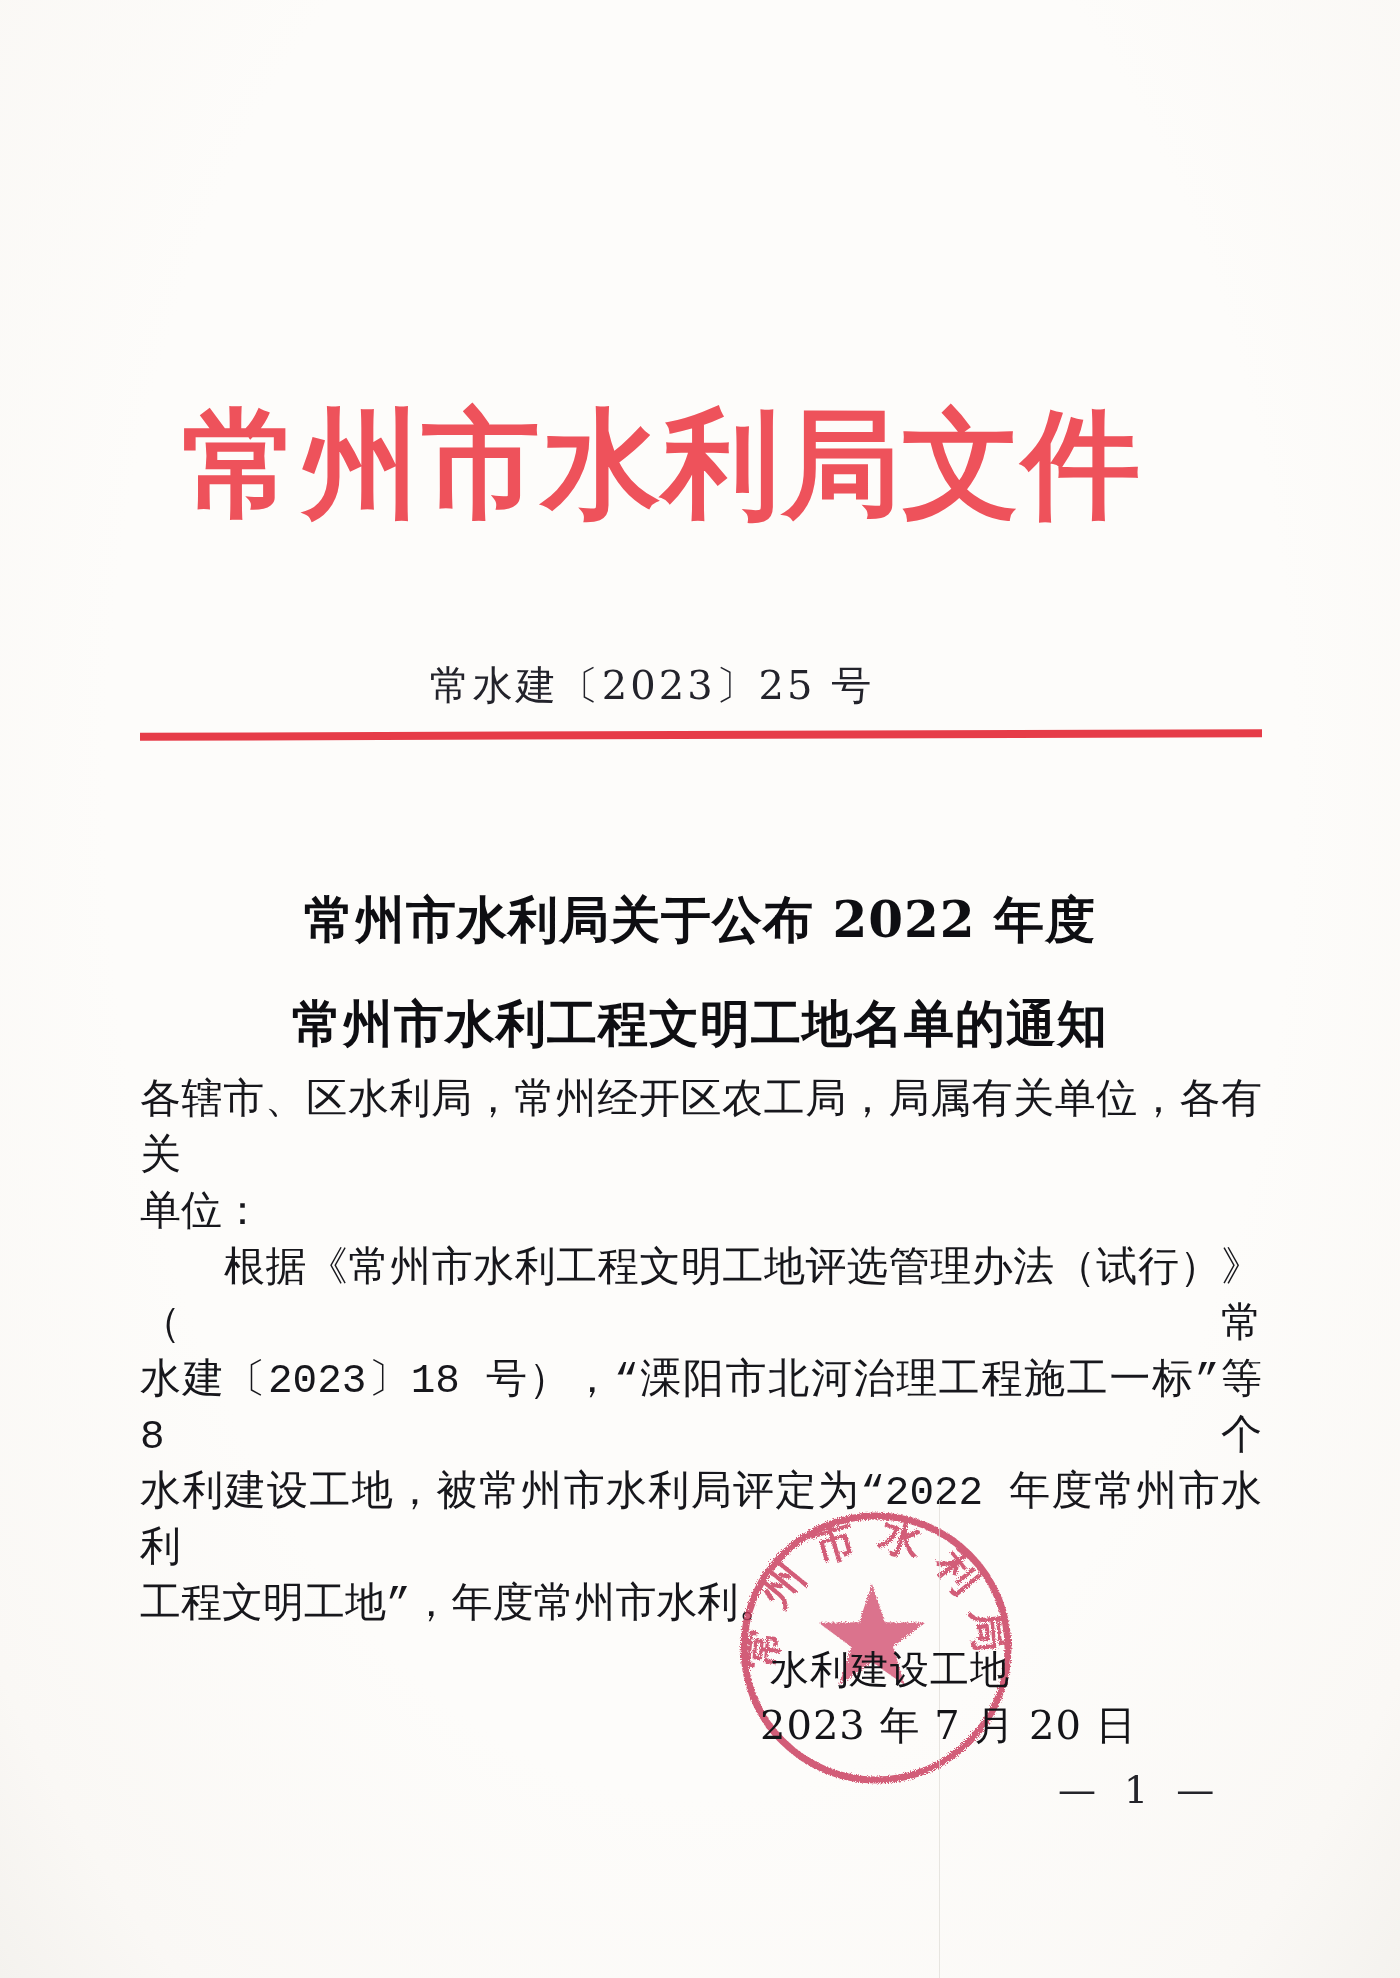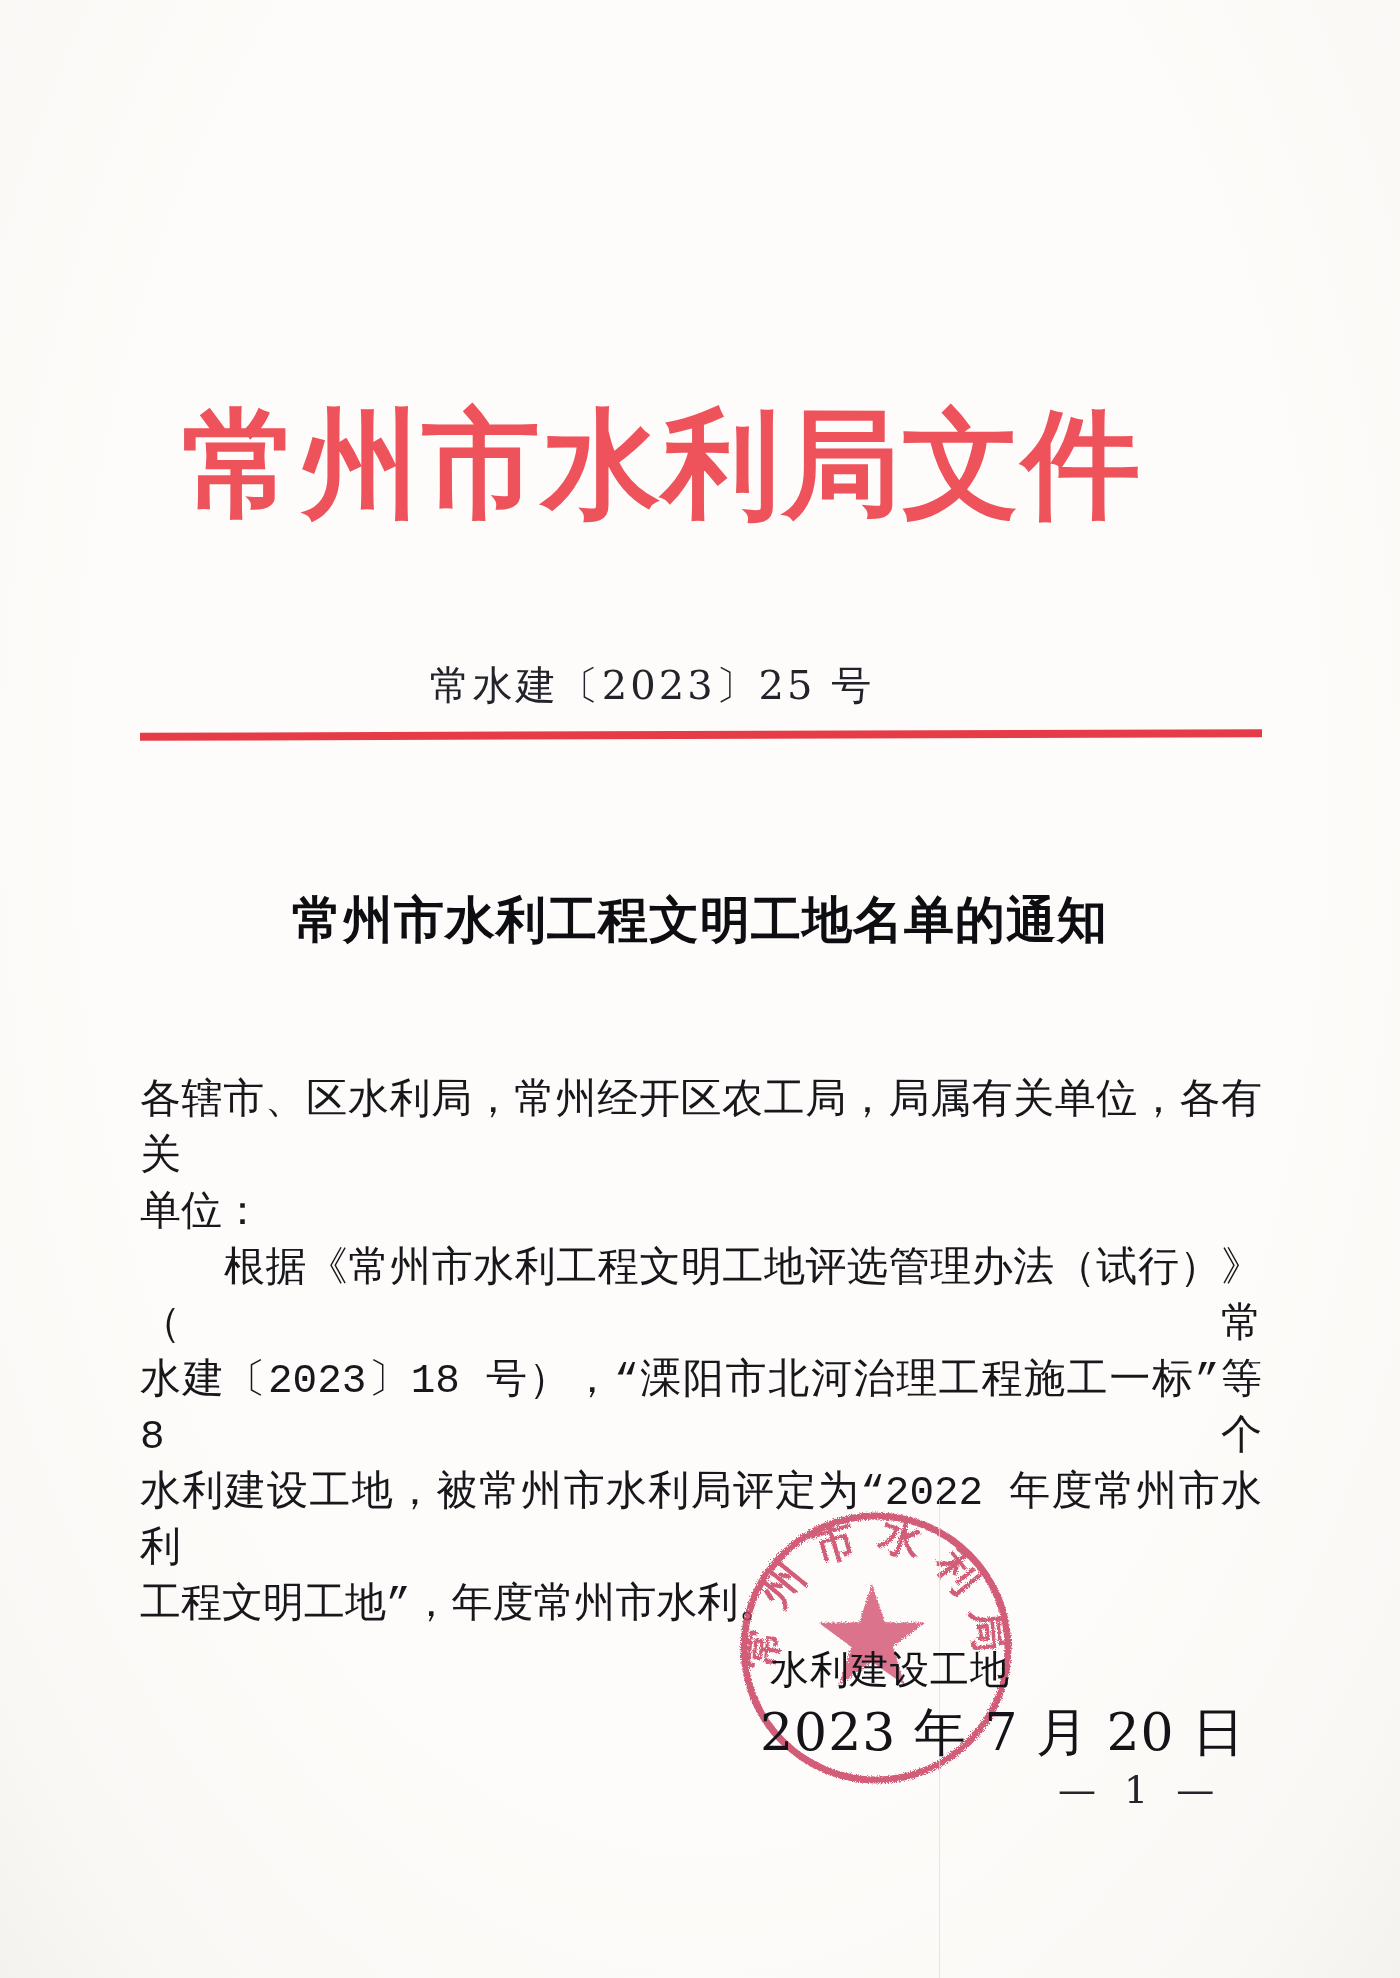--- a/index.html
+++ b/index.html
@@ -44,21 +44,21 @@
   .attachment{
     position:absolute;left:218px;top:1437px;
     font-size:41px;color:#17171c;letter-spacing:2px;white-space:nowrap;
   }
   .sig-agency{
     position:absolute;left:770px;top:1643px;
     font-size:39px;color:#141418;letter-spacing:1px;white-space:nowrap;
   }
   .sig-date{
     position:absolute;left:760px;top:1698px;
-    font-size:52px;color:#141418;letter-spacing:1px;white-space:nowrap;
+    font-size:40px;color:#141418;letter-spacing:1px;white-space:nowrap;
   }
   .page-number{
     position:absolute;left:1058px;top:1768px;
     font-size:38px;color:#24242a;letter-spacing:8px;white-space:nowrap;
   }
   .seal{position:absolute;left:734px;top:1506px;width:284px;height:284px;}
   .scan-crease{
     position:absolute;left:939px;top:1500px;width:1px;height:478px;
     background:#dedbd5;opacity:.7;
   }
@@ -68,20 +68,21 @@
 
 <div class="page">
 
   <div class="agency-title" style="color:#ee525b;">常州市水利局文件</div>
 
   <div class="doc-number">常水建〔2023〕25 号</div>
 
   <div class="red-rule" style="background:#e63c48;"></div>
 
   <div class="notice-title">
+    <div>常州市水利局关于公布 2022 年度</div>
     <div>常州市水利工程文明工地名单的通知</div>
   </div>
 
   <div class="body-lines">
       <div class="bline just">各辖市、区水利局，常州经开区农工局，局属有关单位，各有关</div>
       <div class="bline">单位：</div>
       <div class="bline just ind">根据《常州市水利工程文明工地评选管理办法（试行）》（常</div>
       <div class="bline just">水建〔2023〕18 号），“溧阳市北河治理工程施工一标”等 8 个</div>
       <div class="bline just">水利建设工地，被常州市水利局评定为“2022 年度常州市水利</div>
       <div class="bline">工程文明工地”，年度常州市水利。</div>

